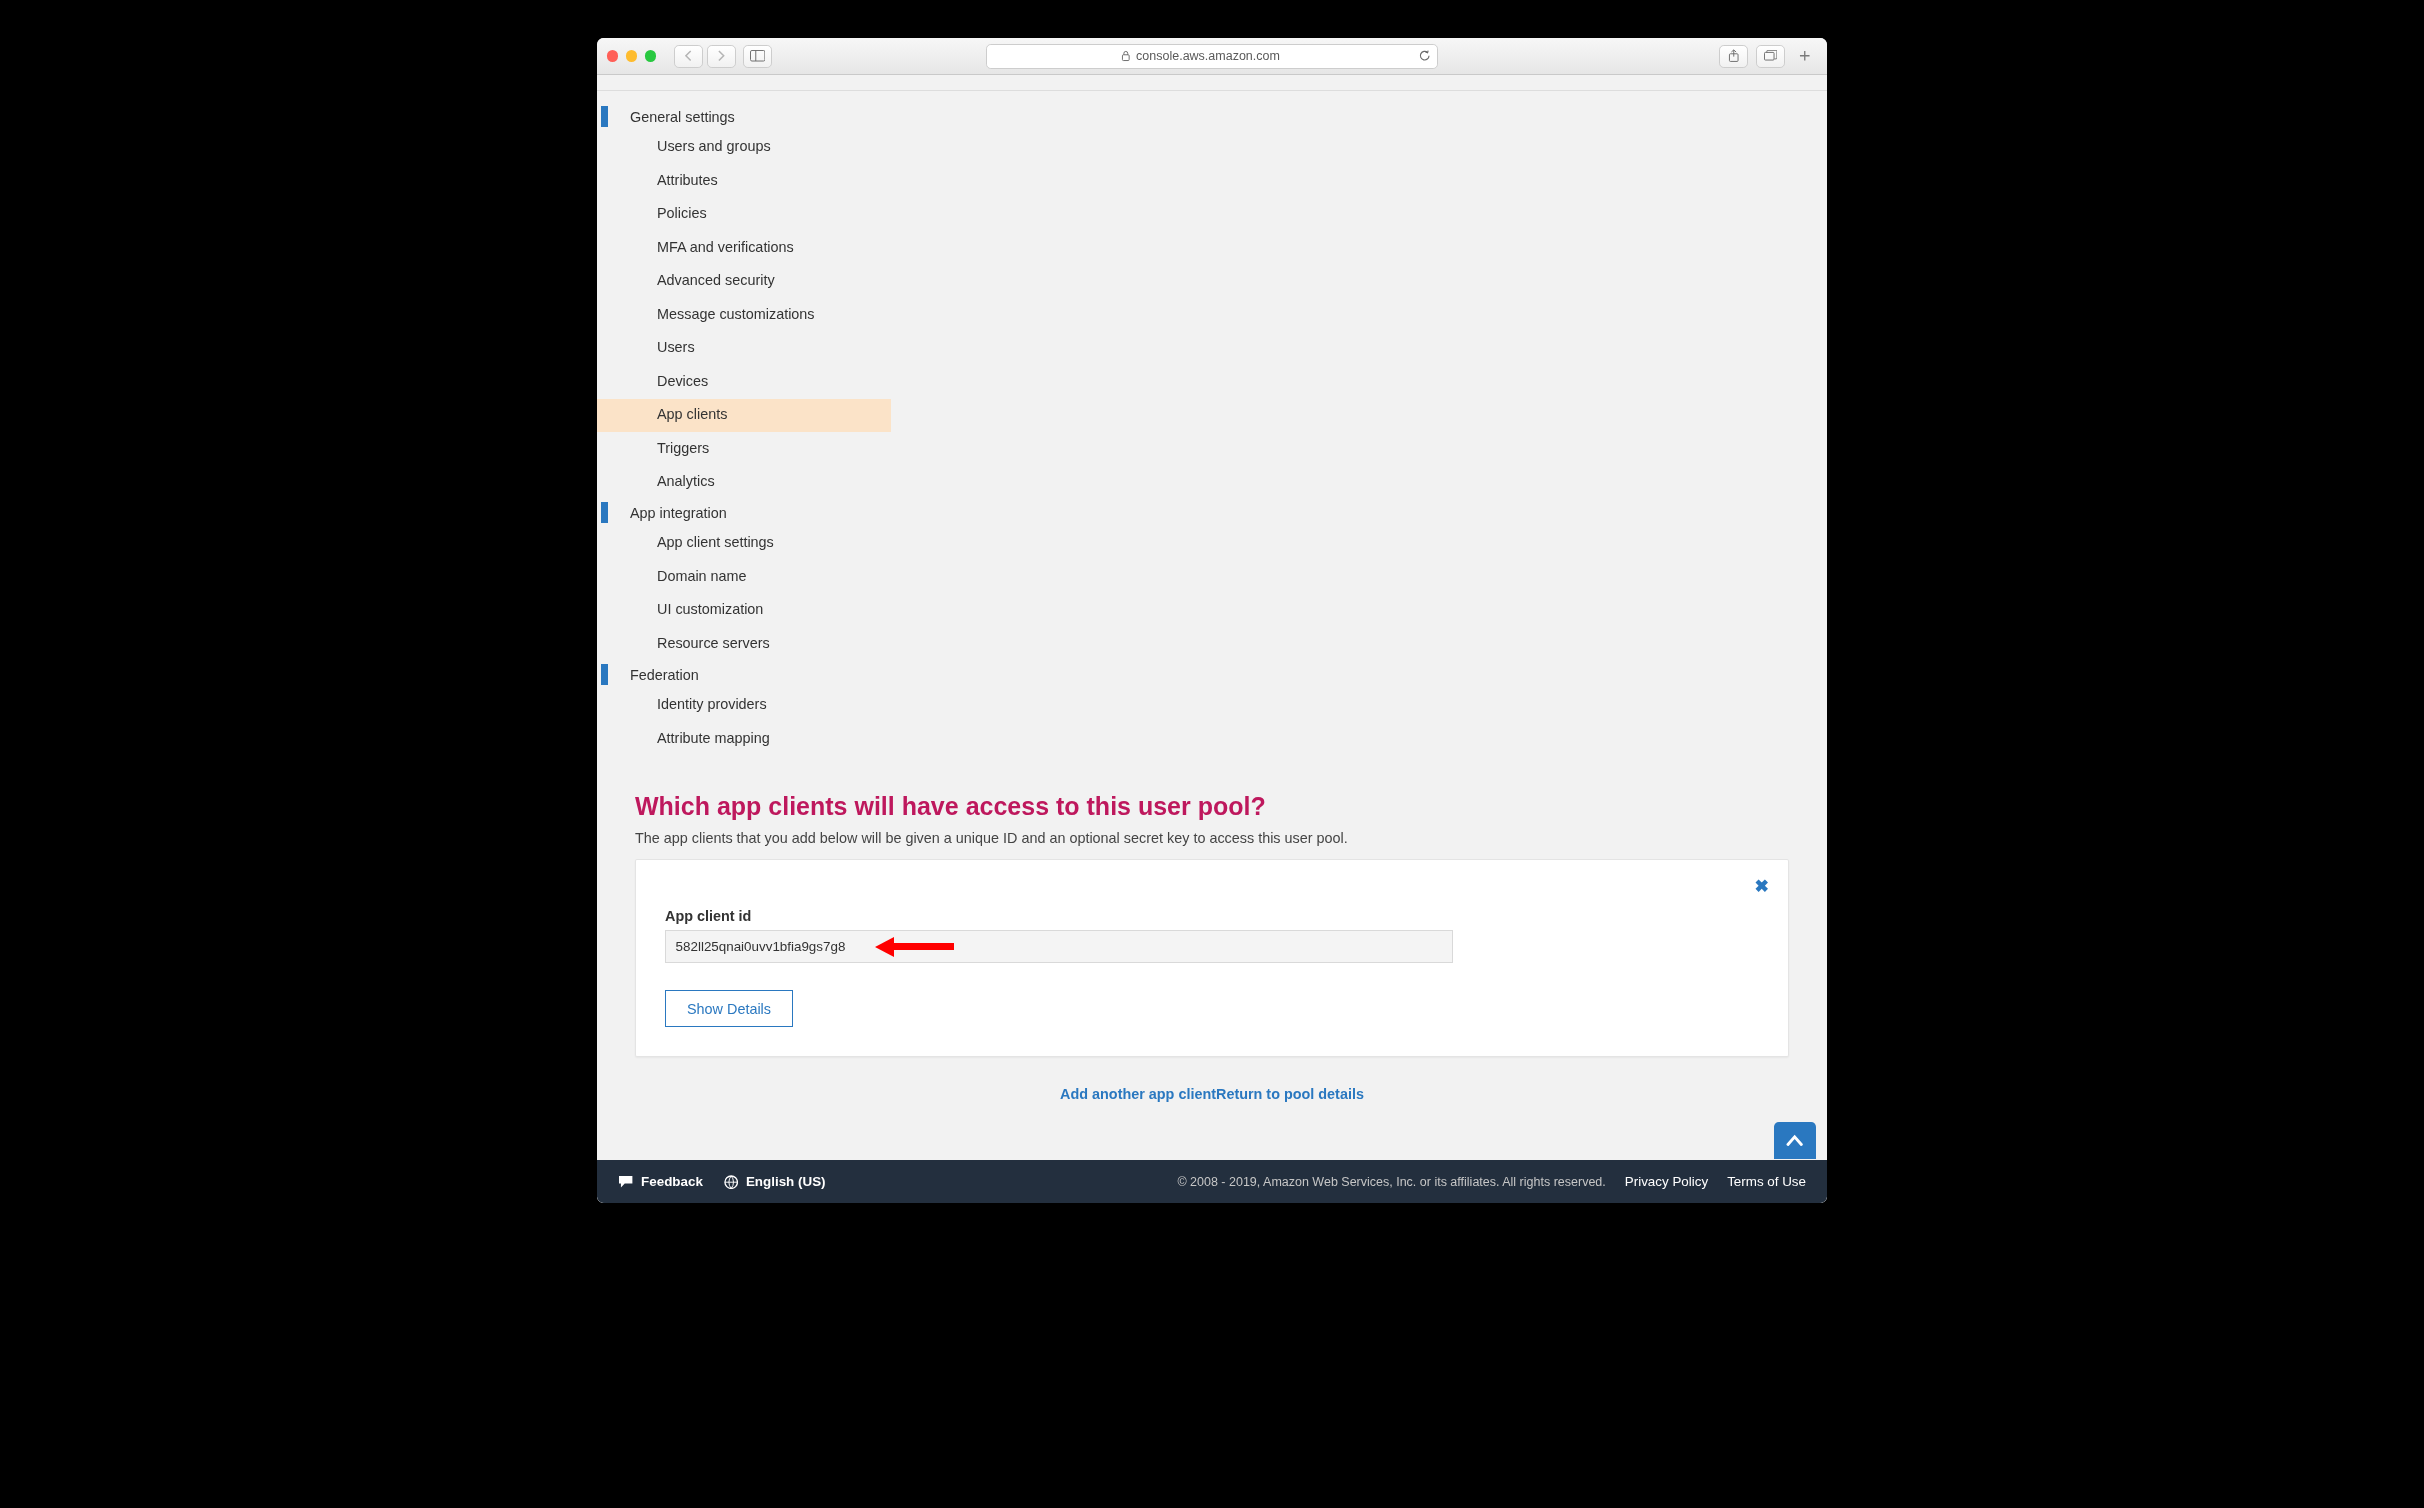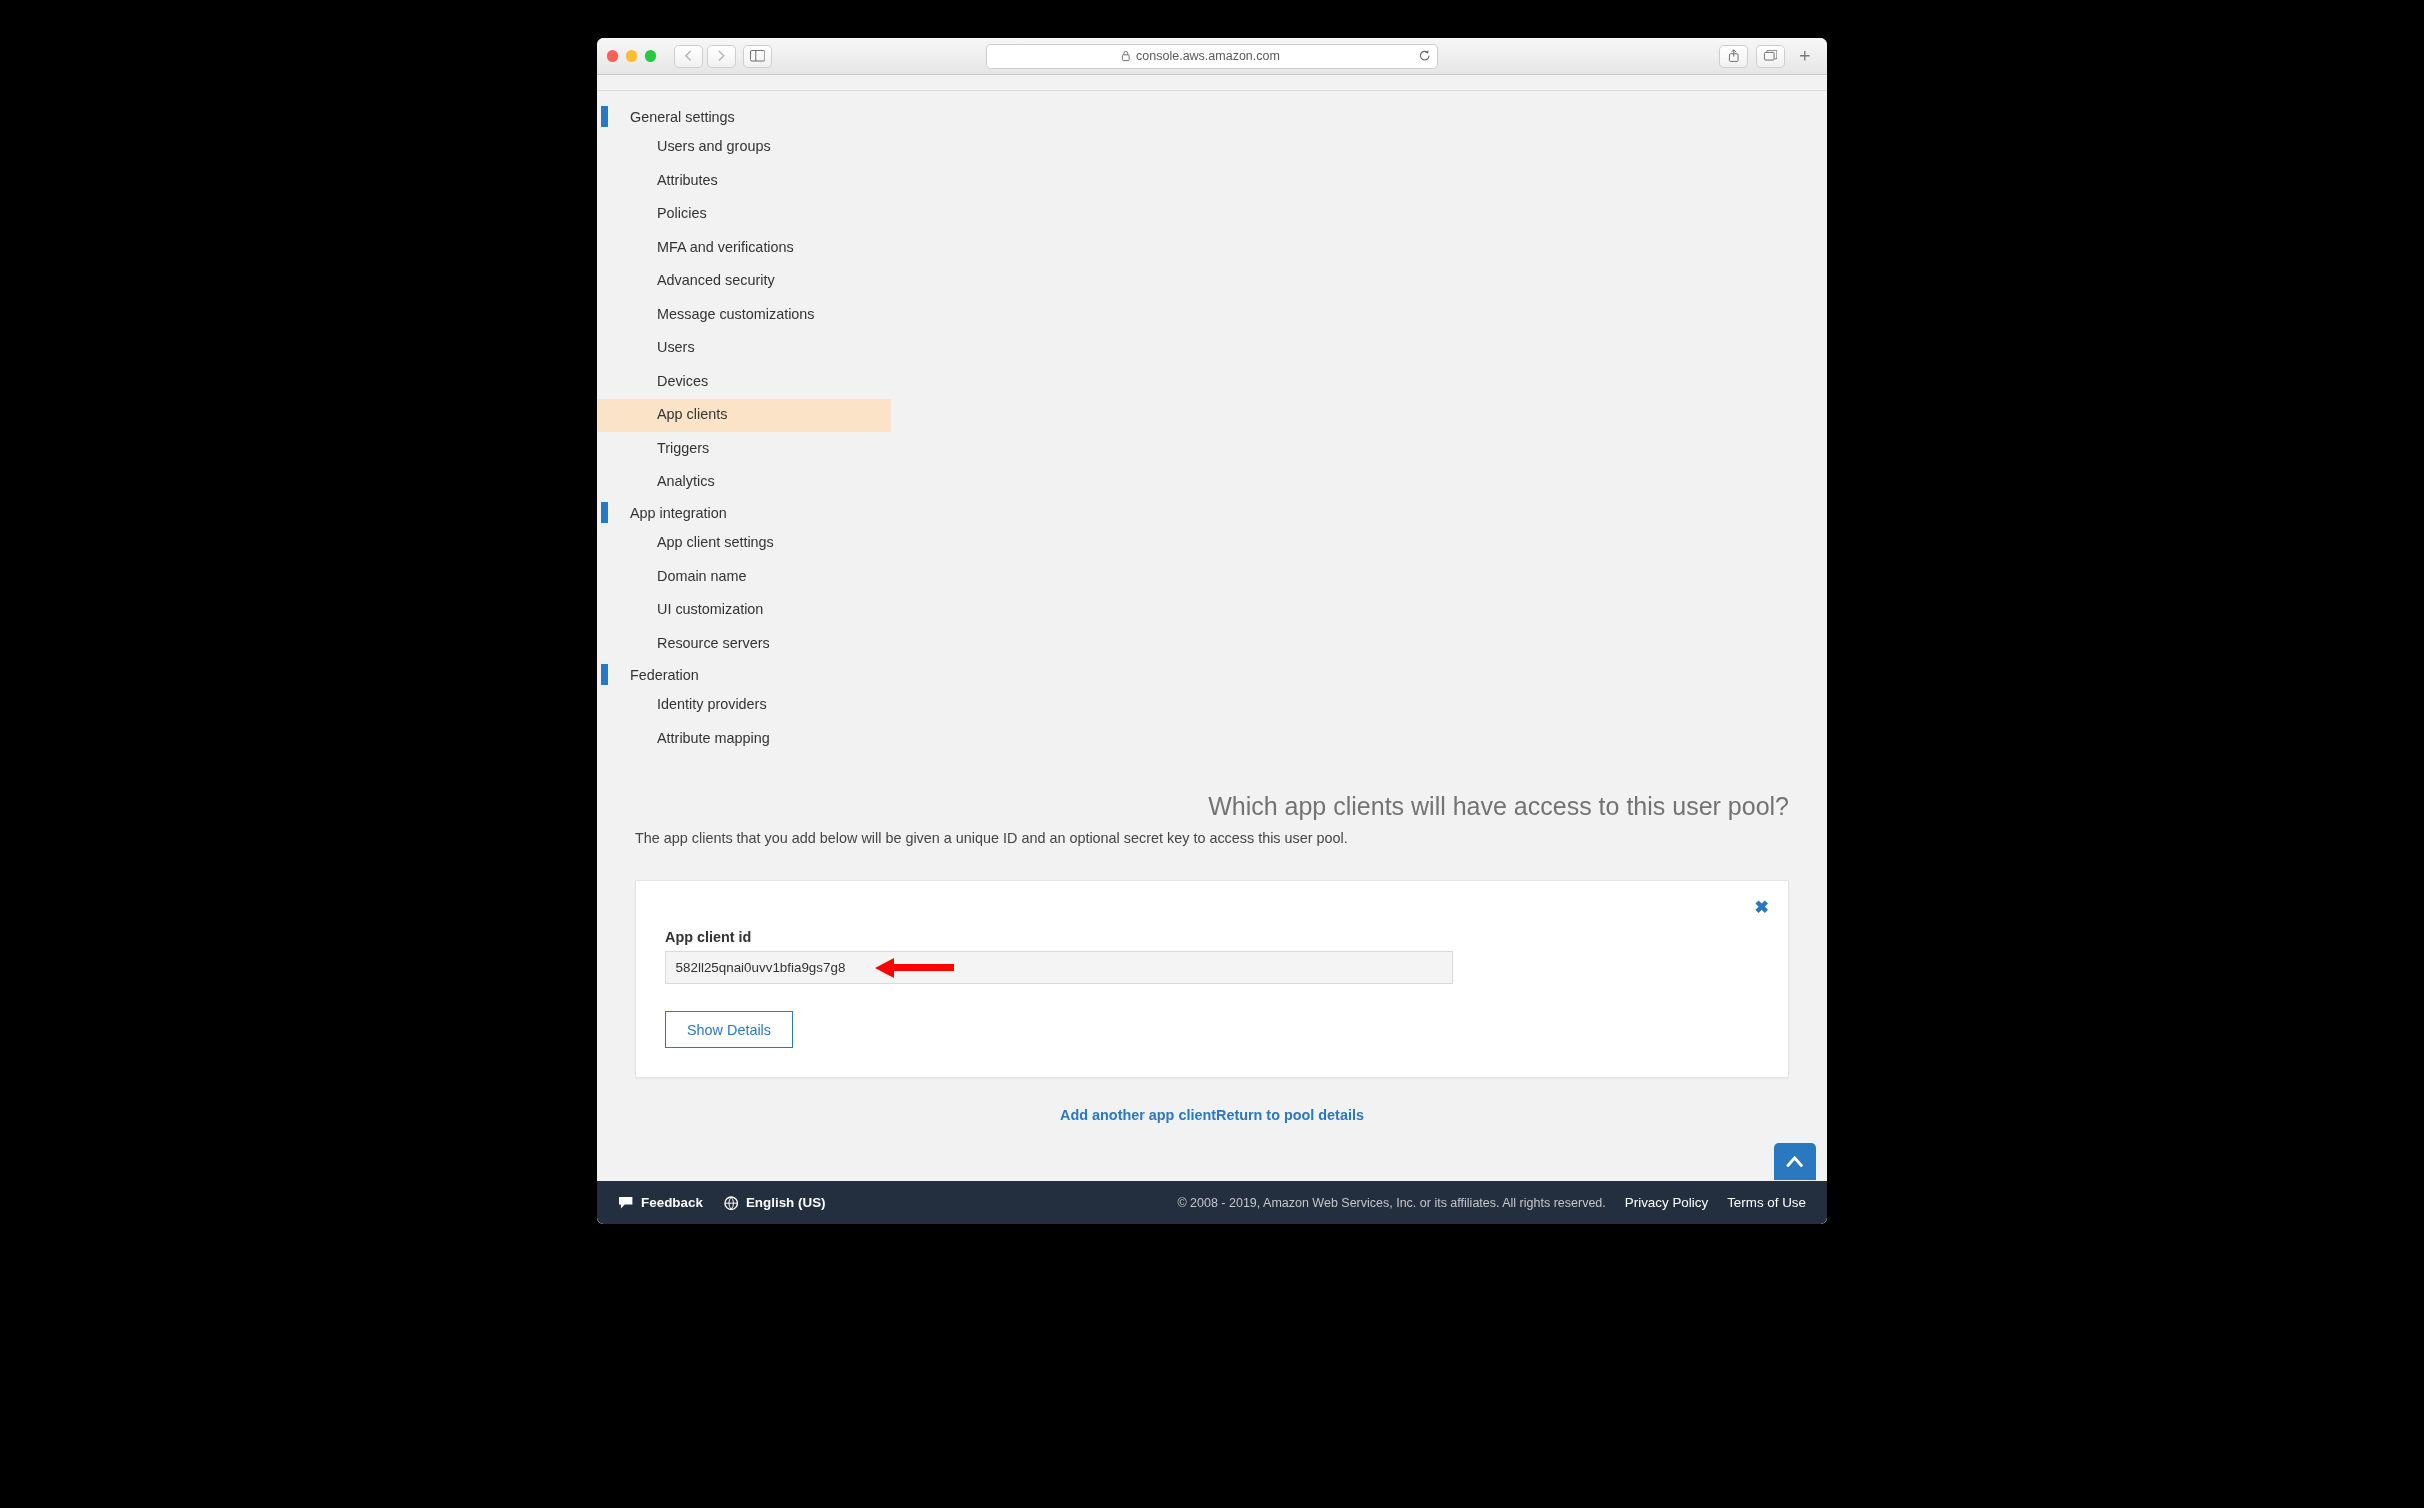--- a/index.html
+++ b/index.html
@@ -121,31 +121,31 @@
     }
     .side-item.active {
       background:#fbe3c8;
     }
     
     .panel {
       flex:1;
       padding: 17.3px 38px 58px;
     }
     .page-h1 {
-      text-align:right;
+      text-align:left;
       font-size: 25px;
-      font-weight: 400;
-      color:#737373;
+      font-weight: 700;
+      color:#be185d;
       margin-bottom: 9.6px;
     }
     .page-subtext {
       text-align:left;
       color:#444;
       font-size: 14.4px;
-      margin-bottom: 34px;
+      margin-bottom: 13px;
     }
     .card {
       background:#fff;
       border:1px solid #e4e4e4;
       border-radius: 1.9px;
       padding: 25px 29px 29px;
       position:relative;
       box-shadow: 0 1px 1.9px rgba(0,0,0,.05);
     }
     .close-x {

